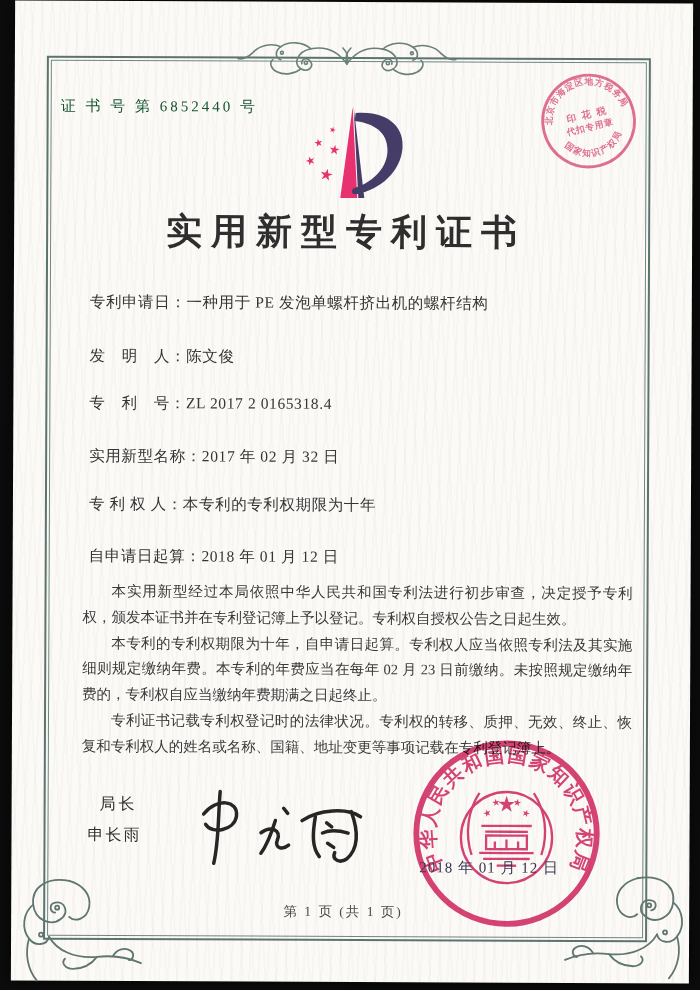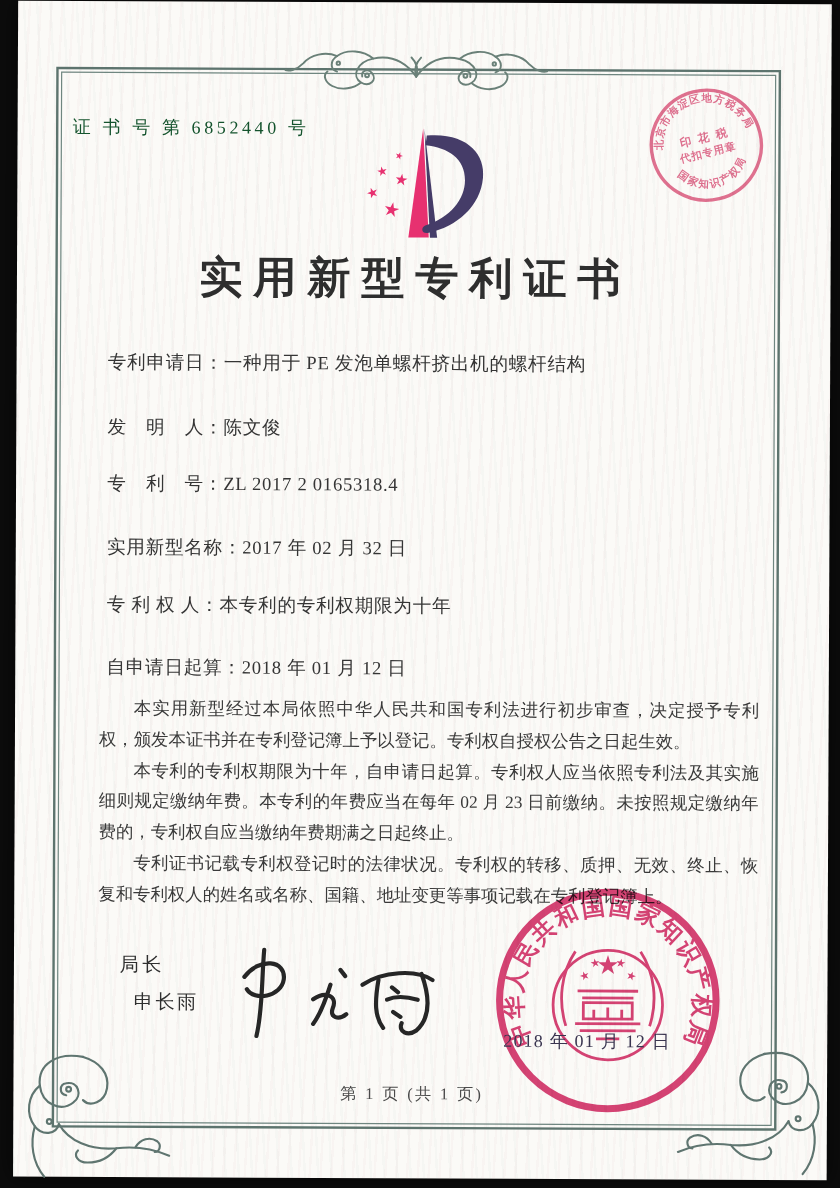--- a/index.html
+++ b/index.html
@@ -17,21 +17,21 @@
   .abs{position:absolute;}
   .cert-no{left:46px;top:96px;font-size:15px;letter-spacing:3px;color:#14532d;}
   .title{left:32px;top:206px;width:600px;text-align:center;font-size:36px;font-weight:700;
     letter-spacing:9px;color:#2e2e2e;}
   .f-row{position:absolute;left:76px;font-size:15.5px;letter-spacing:.6px;color:#353535;white-space:nowrap;}
   .r0{top:291px}.r1{top:345px}.r2{top:392px}.r3{top:445px}.r4{top:493px}.r5{top:545px}
   .body-text{left:70px;top:578px;width:550px;font-size:14.5px;line-height:1.78;color:#3a3a3a;
     text-align:justify;}
   .body-text p{margin:0;text-indent:2em;}
   .director-label{left:88px;top:793px;font-size:16px;letter-spacing:3px;color:#2f2f2f;font-family:Liberation Mono, monospace;}
-  .director-name{left:100px;top:824px;font-size:16px;letter-spacing:2px;color:#2f2f2f;}
+  .director-name{left:76px;top:824px;font-size:16px;letter-spacing:2px;color:#2f2f2f;}
   .signature{left:182px;top:784px;width:178px;height:82px;}
   .office-seal{left:398px;top:734px;width:194px;height:194px;mix-blend-mode:multiply;opacity:.93;}
   .seal-date{left:408px;top:856px;width:160px;font-size:15px;letter-spacing:1px;color:#3a3550;
     white-space:nowrap;z-index:5;}
   .tax-stamp{left:524px;top:68px;width:100px;height:100px;transform:rotate(-14deg);
     mix-blend-mode:multiply;opacity:.88;}
   .logo{left:276px;top:98px;width:130px;height:105px;}
   .footer{left:32px;top:901px;width:600px;text-align:center;font-size:13.5px;letter-spacing:2px;color:#4a4a4a;}
   .ornament-top{left:222px;top:38px;width:220px;height:42px;}
   .ornament-bl{left:6px;top:876px;width:128px;height:108px;}

